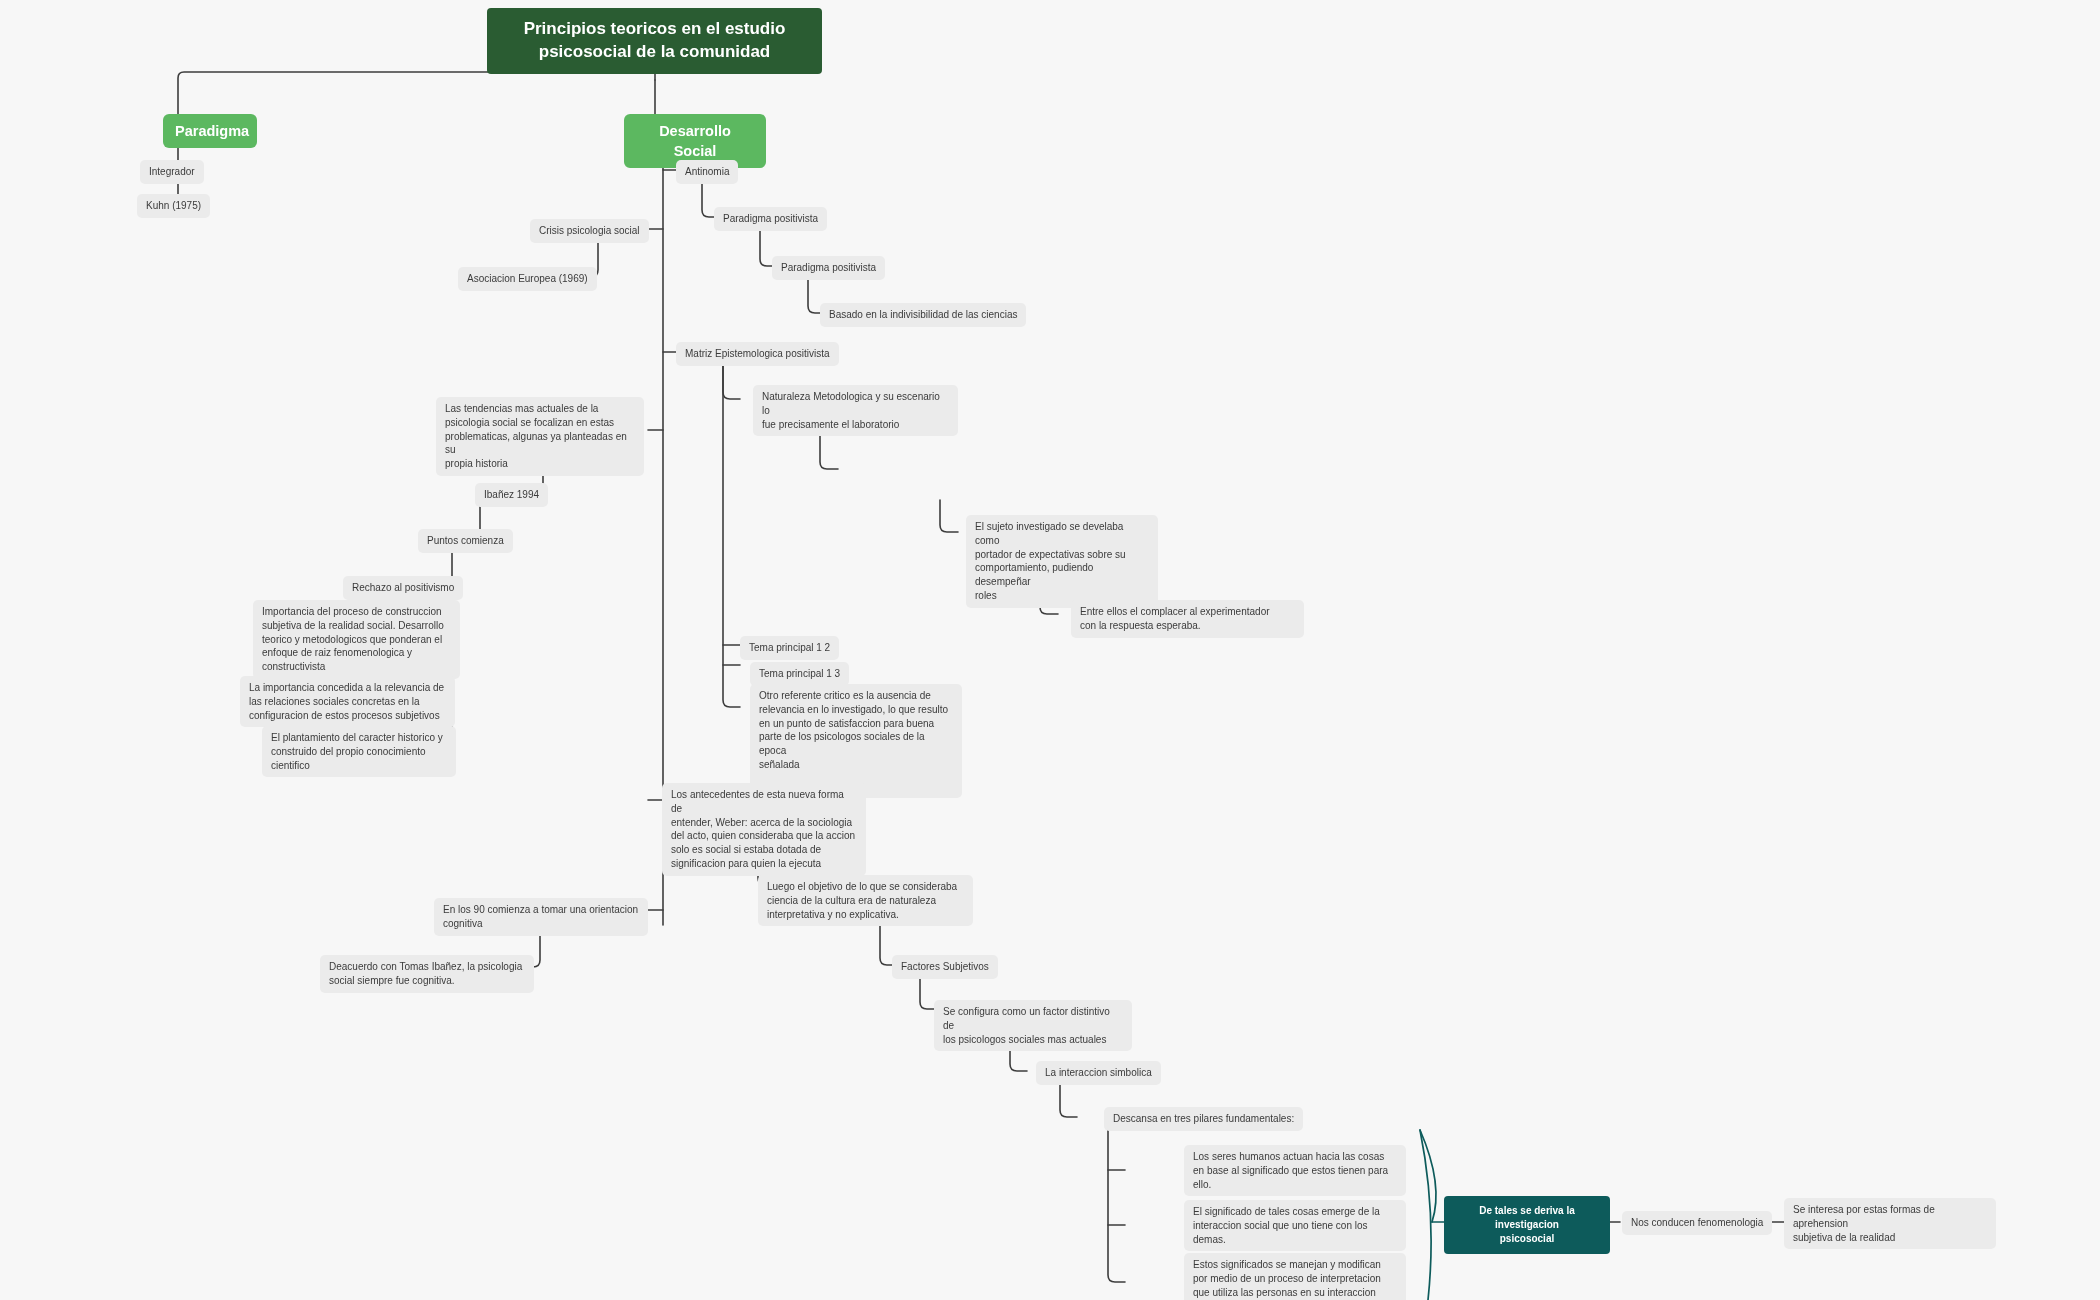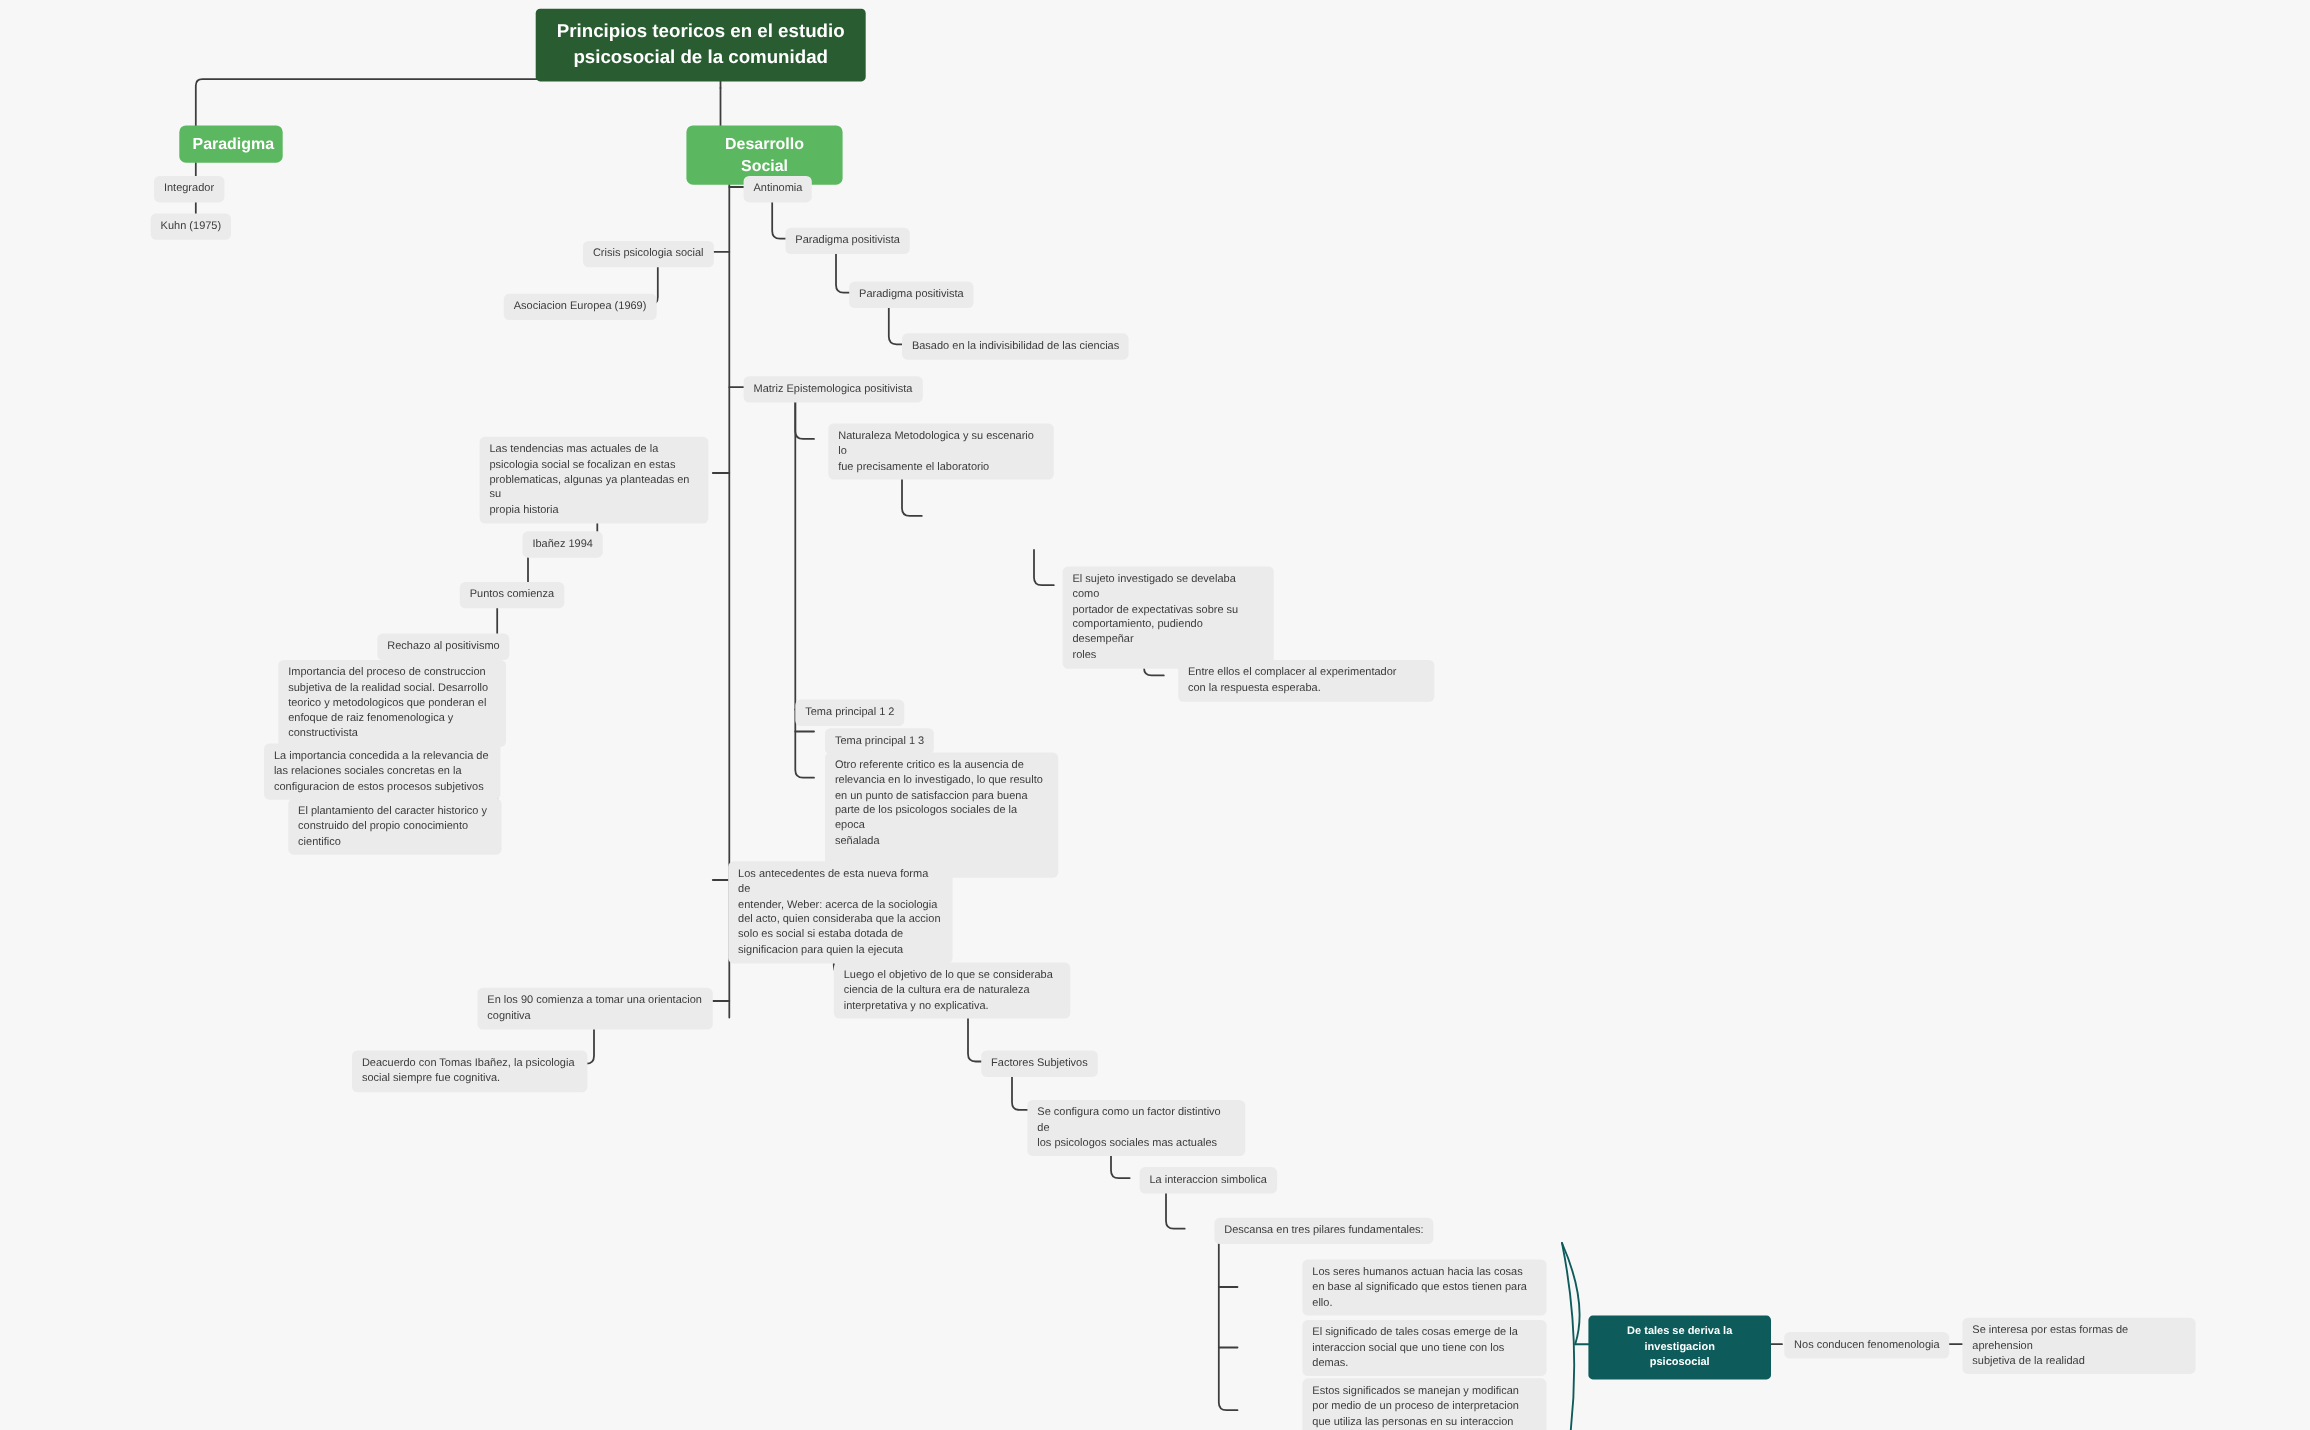--- a/index.html
+++ b/index.html
@@ -149,21 +149,21 @@
 
       <path d="M 1420 1130 Q 1437 1215 1428 1300" stroke="#0d5b5b" stroke-width="1.7"></path>
       <path d="M 1420 1130 Q 1444 1185 1432 1222" stroke="#0d5b5b" stroke-width="1.7"></path>
       <path d="M 1432 1222 L 1444 1222" stroke="#0d5b5b" stroke-width="1.7"></path>
 
       <path d="M 1600 1222 L 1620 1222"></path>
       <path d="M 1760 1222 L 1784 1222"></path>
     </g>
   </svg>
 
-  <div class="node root" style="left:487px; top:8px; width:300px; height:66px; display:flex; align-items:center; justify-content:center;">Principios teoricos en el estudio
+  <div class="node root" style="left:487px; top:8px; width:335px; height:66px; display:flex; align-items:center; justify-content:center;">Principios teoricos en el estudio
 psicosocial de la comunidad</div>
 
   <div class="node branch" style="left:131px; top:114px; width:94px;">Paradigma</div>
   <div class="node plain" style="left:140px; top:160px;">Integrador</div>
   <div class="node plain" style="left:137px; top:194px;">Kuhn (1975)</div>
 
   <div class="node branch" style="left:592px; top:114px; width:142px;">Desarrollo Social</div>
 
   <div class="node plain" style="left:676px; top:160px;">Antinomia</div>
   <div class="node plain" style="left:714px; top:207px;">Paradigma positivista</div>
@@ -197,21 +197,21 @@
 teorico y metodologicos que ponderan el
 enfoque de raiz fenomenologica y
 constructivista</div>
   <div class="node plain" style="left:240px; top:676px; width:215px;">La importancia concedida a la relevancia de
 las relaciones sociales concretas en la
 configuracion de estos procesos subjetivos</div>
   <div class="node plain" style="left:262px; top:726px; width:194px;">El plantamiento del caracter historico y
 construido del propio conocimiento
 cientifico</div>
 
-  <div class="node plain" style="left:723px; top:636px;">Tema principal 1 2</div>
+  <div class="node plain" style="left:740px; top:636px;">Tema principal 1 2</div>
   <div class="node plain" style="left:750px; top:662px;">Tema principal 1 3</div>
   <div class="node plain" style="left:750px; top:684px; width:212px; padding-bottom:26px;">Otro referente critico es la ausencia de
 relevancia en lo investigado, lo que resulto
 en un punto de satisfaccion para buena
 parte de los psicologos sociales de la epoca
 señalada</div>
 
   <div class="node plain" style="left:662px; top:783px; width:204px;">Los antecedentes de esta nueva forma de
 entender, Weber: acerca de la sociologia
 del acto, quien consideraba que la accion

